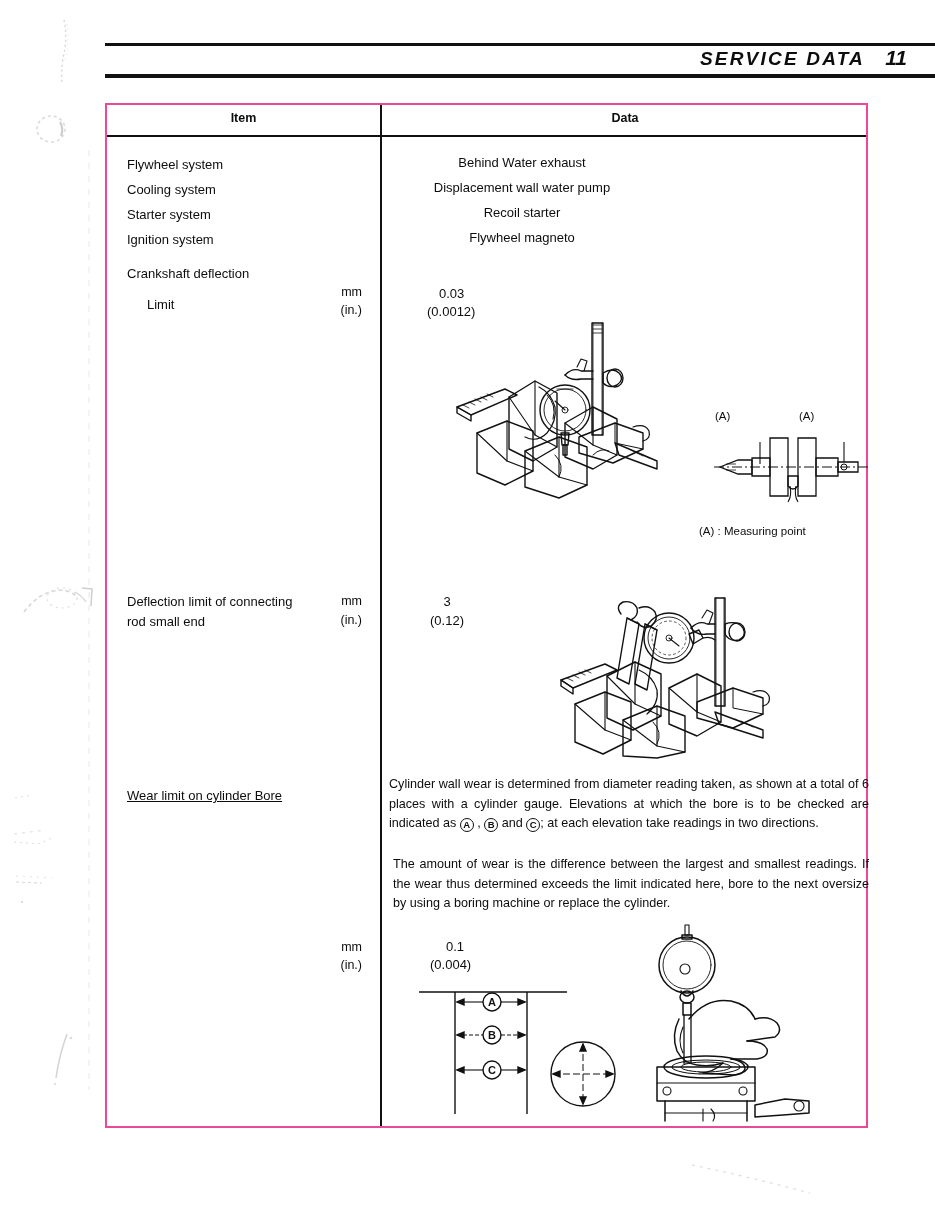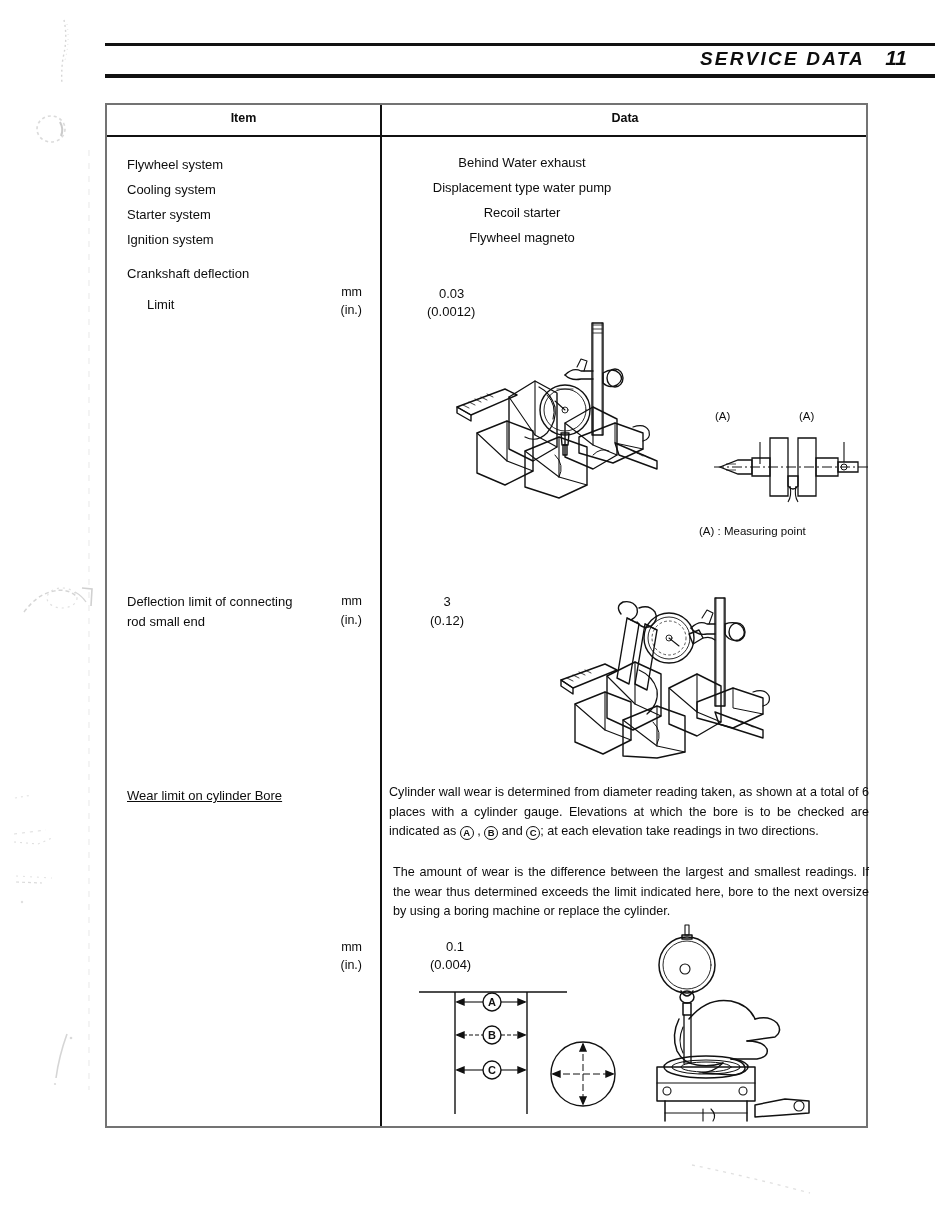--- a/index.html
+++ b/index.html
@@ -26,21 +26,21 @@
   }
   .hdr-page{
     position:absolute;right:28px;top:46px;
     font-weight:bold;font-style:italic;font-size:21px;
   }
 
   
   .tbl{
     position:absolute;left:105px;top:103px;
     width:763px;height:1025px;
-    border:2px solid #737373;
+    border:2px solid #ec4899;
     box-sizing:border-box;
   }
   .tbl-headsep{position:absolute;left:0;top:30px;width:100%;height:2px;background:#111;}
   .col-div{position:absolute;left:273px;top:0;width:2px;height:100%;background:#111;}
 
   .th{
     position:absolute;top:6px;
     font-size:12.5px;font-weight:bold;
     text-align:center;
   }
@@ -53,21 +53,20 @@
 
   
   .val{position:absolute;font-size:13px;white-space:nowrap;}
   .val-c{position:absolute;font-size:13px;text-align:center;}
 
   
   .para{
     position:absolute;left:282px;width:480px;
     font-size:12.6px;line-height:19.5px;
     text-align:justify;
-    margin-top:8px;
   }
   .cir{
     display:inline-block;
     border:1.3px solid #111;border-radius:50%;
     width:12px;height:12px;line-height:11px;
     font-size:9.5px;text-align:center;
     vertical-align:-1px;font-weight:bold;
   }
 
   
@@ -144,21 +143,21 @@
 
     <div class="th th-item">Item</div>
     <div class="th th-data">Data</div>
 
     <div class="item" style="left:20px;top:52px;">Flywheel system</div>
     <div class="item" style="left:20px;top:77px;">Cooling system</div>
     <div class="item" style="left:20px;top:102px;">Starter system</div>
     <div class="item" style="left:20px;top:127px;">Ignition system</div>
 
     <div class="val-c" style="left:275px;width:280px;top:50px;">Behind Water exhaust</div>
-    <div class="val-c" style="left:275px;width:280px;top:75px;">Displacement type water pump</div>
+    <div class="val-c" style="left:275px;width:280px;top:75px;">Displacement wall water pump</div>
     <div class="val-c" style="left:275px;width:280px;top:100px;">Recoil starter</div>
     <div class="val-c" style="left:275px;width:280px;top:125px;">Flywheel magneto</div>
 
     <div class="item" style="left:20px;top:161px;">Crankshaft deflection</div>
     <div class="item" style="left:40px;top:192px;">Limit</div>
     <div class="unit" style="left:185px;top:180px;">mm</div>
     <div class="unit" style="left:185px;top:198px;">(in.)</div>
     <div class="val" style="left:332px;top:181px;">0.03</div>
     <div class="val" style="left:320px;top:199px;">(0.0012)</div>
 

